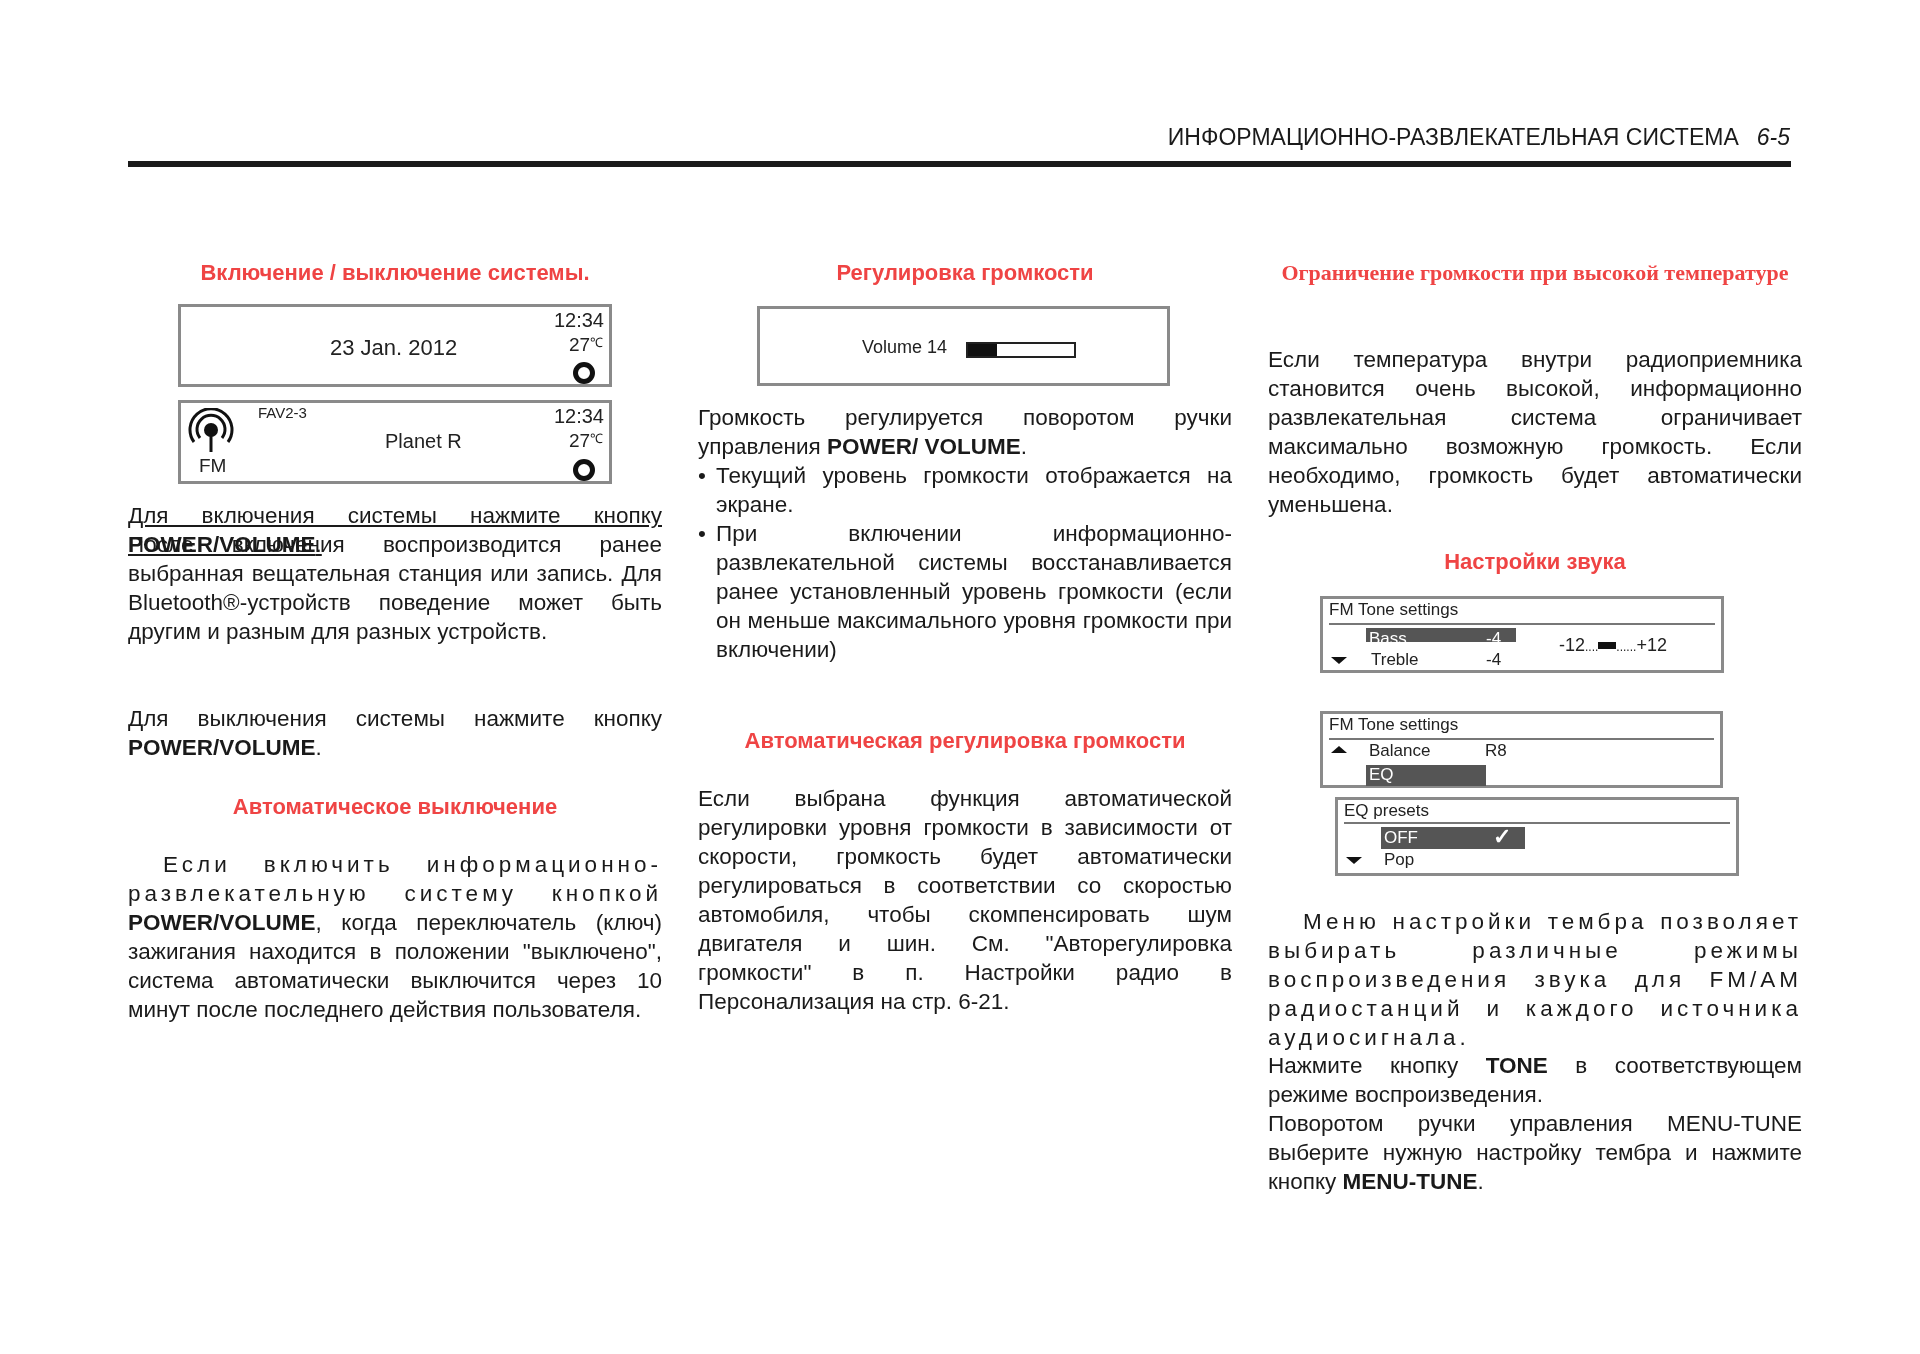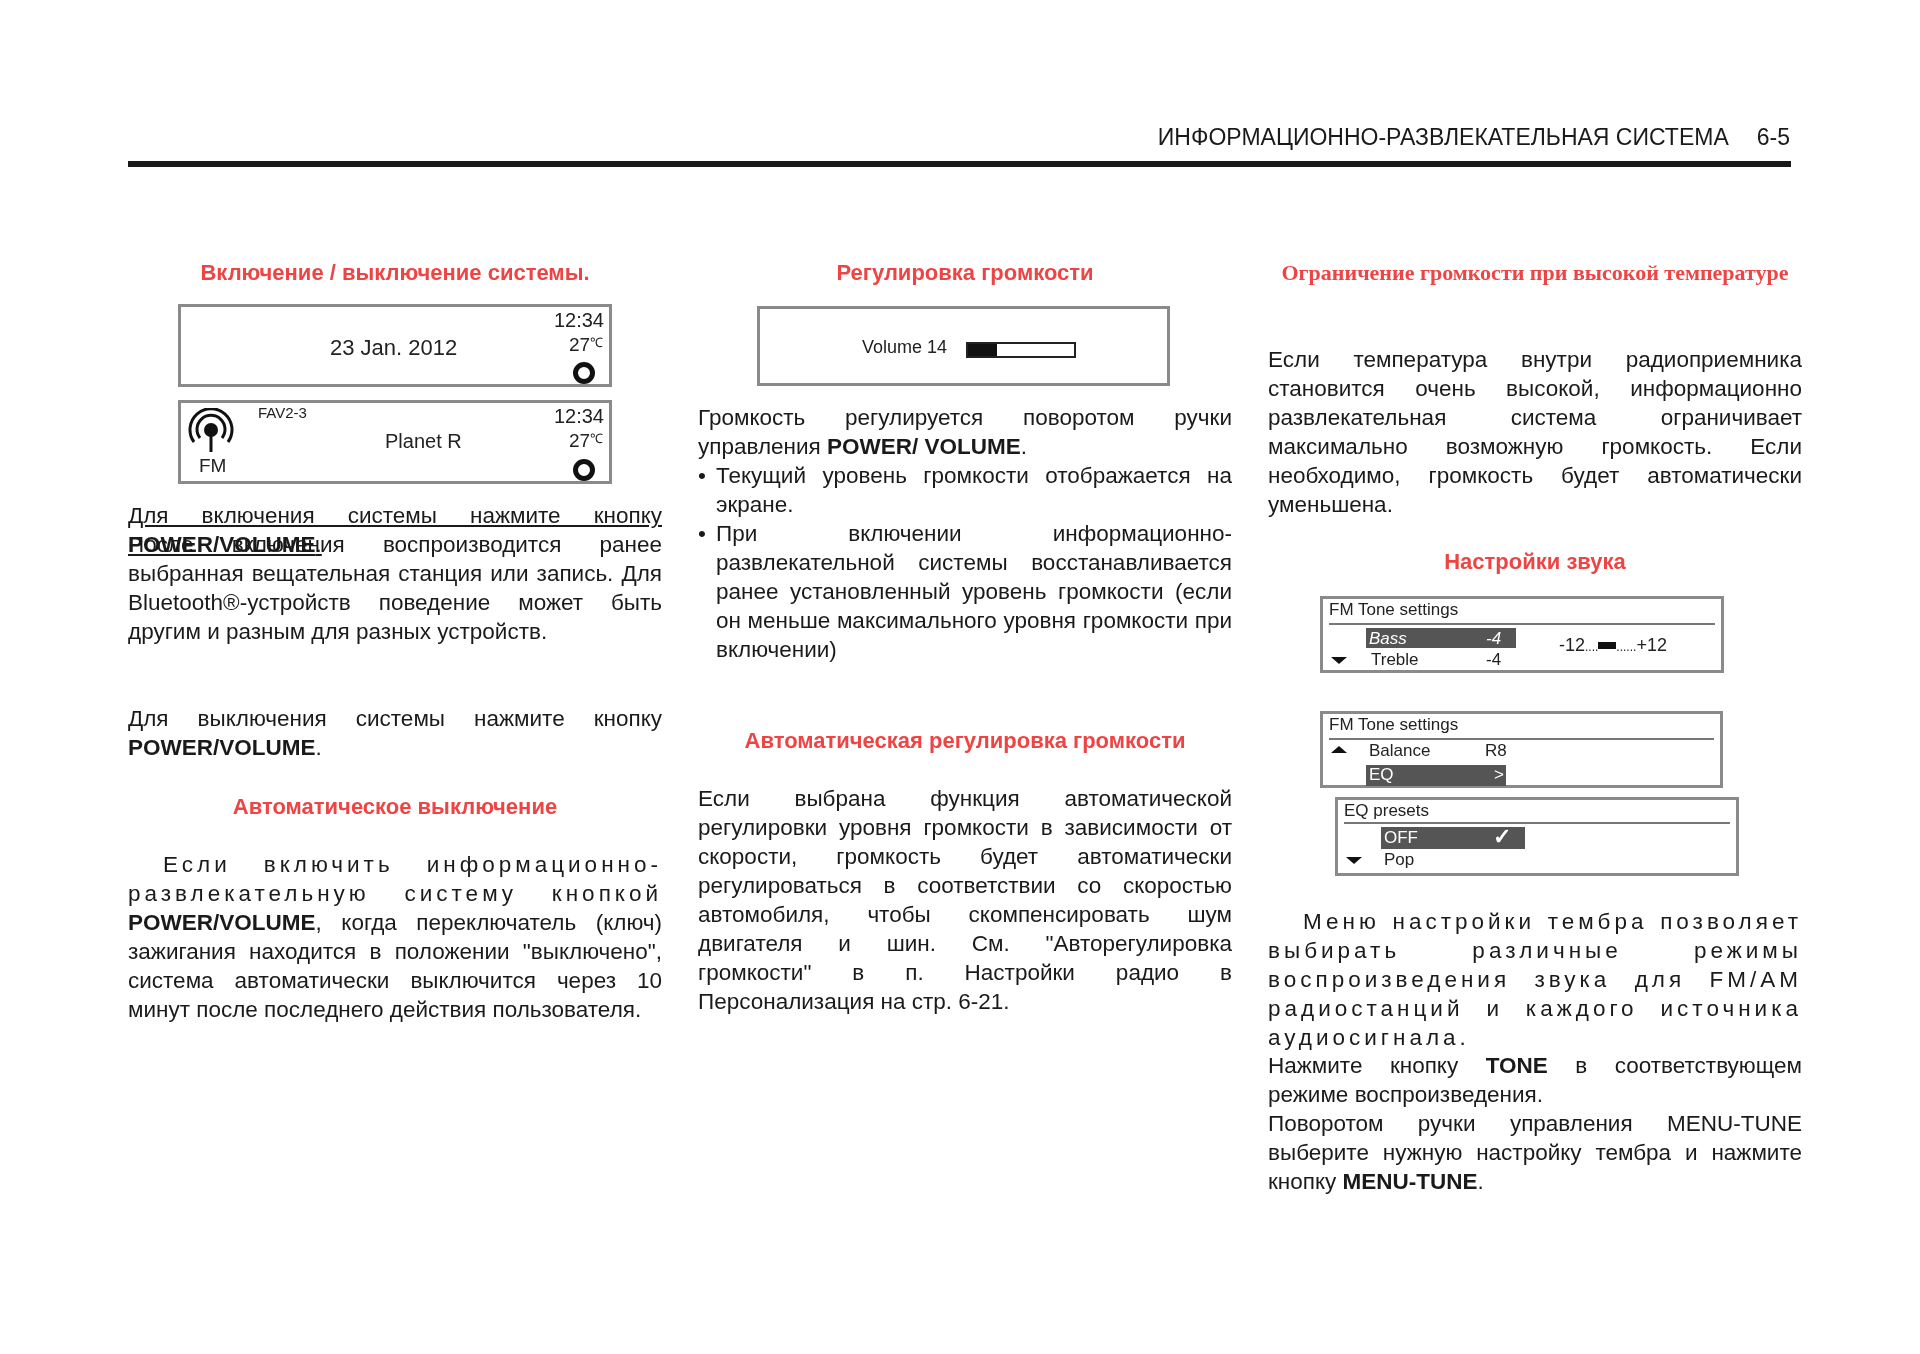--- a/index.html
+++ b/index.html
@@ -4,21 +4,21 @@
 <style>
   html, body { margin: 0; padding: 0; background: #ffffff; }
   body {
     width: 1920px; height: 1354px; position: relative; overflow: hidden;
     font-family: "Liberation Sans", sans-serif; color: #1a1a1a;
   }
   .header-title {
     position: absolute; right: 130px; top: 124px;
     font-size: 23px; letter-spacing: 0px; color: #1a1a1a; white-space: nowrap;
   }
-  .header-title .pg { margin-left: 28px; }
+  .header-title .pg { margin-left: 18px; font-style: italic; }
   .header-rule {
     position: absolute; left: 128px; top: 161px; width: 1663px; height: 6px; background: #1a1a1a;
   }
   .col { position: absolute; top: 0; }
   .col1 { left: 128px; width: 534px; }
   .col2 { left: 698px; width: 534px; }
   .col3 { left: 1268px; width: 534px; }
 
   h3 {
     position: absolute; margin: 0; width: 100%; text-align: center;
@@ -117,37 +117,37 @@
 
 <div class="col col3">
   <h3 style="top:258px;font-family:Liberation Serif, serif;">Ограничение громкости при высокой температуре</h3>
   <p class="p" style="top:345px;">Если температура внутри радиоприемника становится очень высокой, информационно развлекательная система ограничивает максимально возможную громкость. Если необходимо, громкость будет автоматически уменьшена.</p>
 
   <h3 style="top:547px;">Настройки звука</h3>
 
   <div class="lcd" style="left:52px; top:596px; width:404px; height:77px;">
     <span class="t" style="left:6px; top:1px; font-size:17px;">FM Tone settings</span>
     <div class="hline" style="left:6px; right:6px; top:24px;"></div>
-    <div class="sel" style="left:43px; top:29px; width:150px; height:20px;font-style:italic;">
+    <div class="sel" style="left:43px; top:29px; width:150px; height:14px;">
       <span class="t" style="left:3px; top:1px; font-size:17px;">Bass</span>
       <span class="t" style="left:120px; top:1px; font-size:17px;">-4</span>
     </div>
     <span class="tri-down" style="left:8px; top:58px;"></span>
     <span class="t" style="left:48px; top:51px; font-size:17px;">Treble</span>
     <span class="t" style="left:163px; top:51px; font-size:17px;">-4</span>
     <span class="t" style="left:236px; top:36px; font-size:18px;"><span>-12</span><span style="font-size:12px;">....</span><span style="display:inline-block; width:18px; height:7px; background:#111; vertical-align:2px;"></span><span style="font-size:12px;">......</span><span>+12</span></span>
   </div>
 
   <div class="lcd" style="left:52px; top:711px; width:403px; height:77px;">
     <span class="t" style="left:6px; top:1px; font-size:17px;">FM Tone settings</span>
     <div class="hline" style="left:6px; right:6px; top:24px;"></div>
     <span class="tri-up" style="left:8px; top:32px;"></span>
     <span class="t" style="left:46px; top:27px; font-size:17px;">Balance</span>
     <span class="t" style="left:162px; top:27px; font-size:17px;">R8</span>
-    <div class="sel" style="left:43px; top:51px; width:140px; height:21px;">
+    <div class="sel" style="left:43px; top:51px; width:120px; height:21px;">
       <span class="t" style="left:3px; top:0px; font-size:17px;">EQ</span>
       <span class="t" style="left:128px; top:0px; font-size:17px;">&gt;</span>
     </div>
   </div>
 
   <div class="lcd" style="left:67px; top:797px; width:404px; height:79px;">
     <span class="t" style="left:6px; top:1px; font-size:17px;">EQ presets</span>
     <div class="hline" style="left:6px; right:6px; top:22px;"></div>
     <div class="sel" style="left:43px; top:27px; width:144px; height:22px;">
       <span class="t" style="left:3px; top:1px; font-size:17px;">OFF</span>

